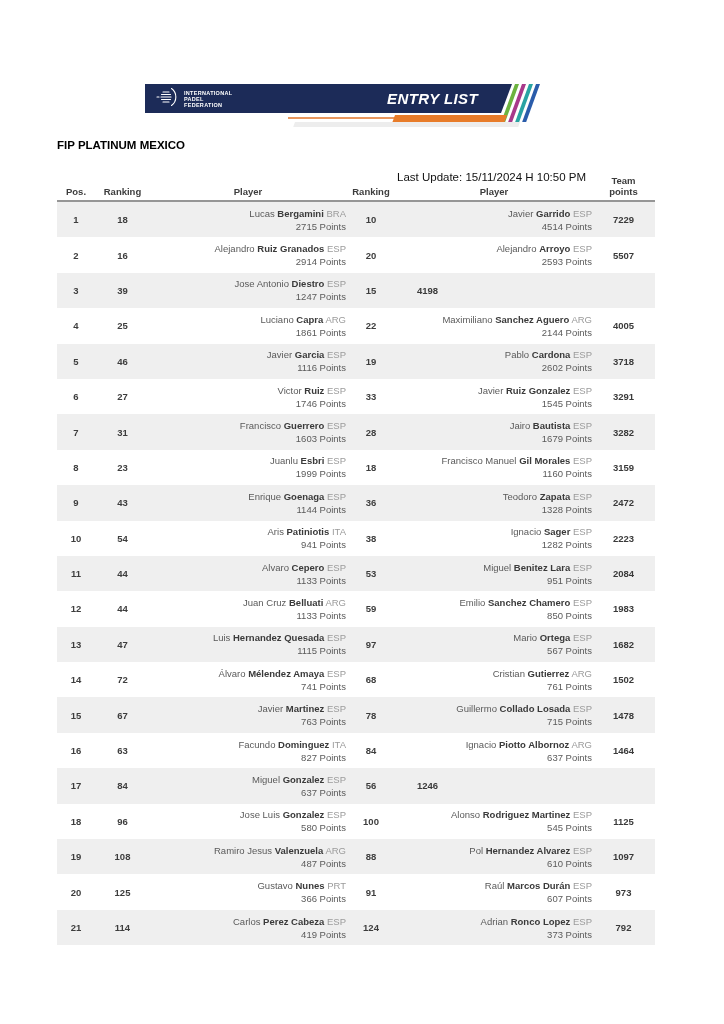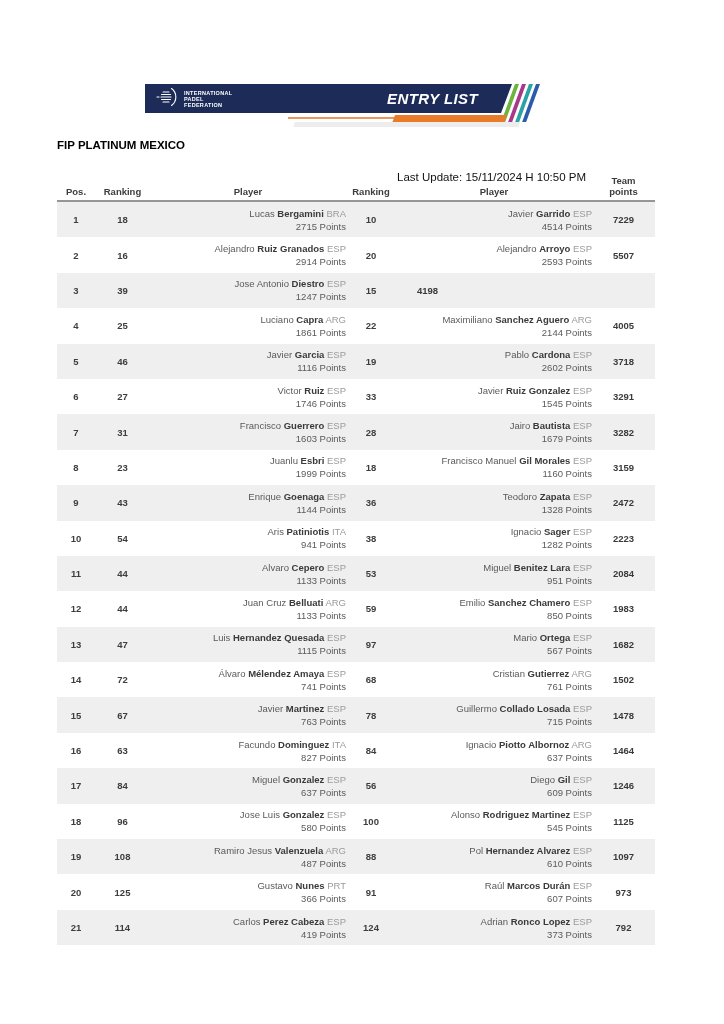--- a/index.html
+++ b/index.html
@@ -325,24 +325,20 @@
           <div class="cell c-team">1464</div>
         </div>
         <div class="trow">
           <div class="cell c-pos">17</div>
           <div class="cell c-rank">84</div>
           <div class="cell c-player">
             <div class="pname"><span class="pfirst">Miguel </span><span class="plast">Gonzalez</span><span class="pcountry"> ESP</span></div>
             <div class="ppoints">637 Points</div>
           </div>
           <div class="cell c-rank2">56</div>
-          <div class="cell c-player">
-            <div class="pname"><span class="pfirst">Diego </span><span class="plast">Gil</span><span class="pcountry"> ESP</span></div>
-            <div class="ppoints">609 Points</div>
-          </div>
           <div class="cell c-team">1246</div>
         </div>
         <div class="trow">
           <div class="cell c-pos">18</div>
           <div class="cell c-rank">96</div>
           <div class="cell c-player">
             <div class="pname"><span class="pfirst">Jose Luis </span><span class="plast">Gonzalez</span><span class="pcountry"> ESP</span></div>
             <div class="ppoints">580 Points</div>
           </div>
           <div class="cell c-rank2">100</div>

